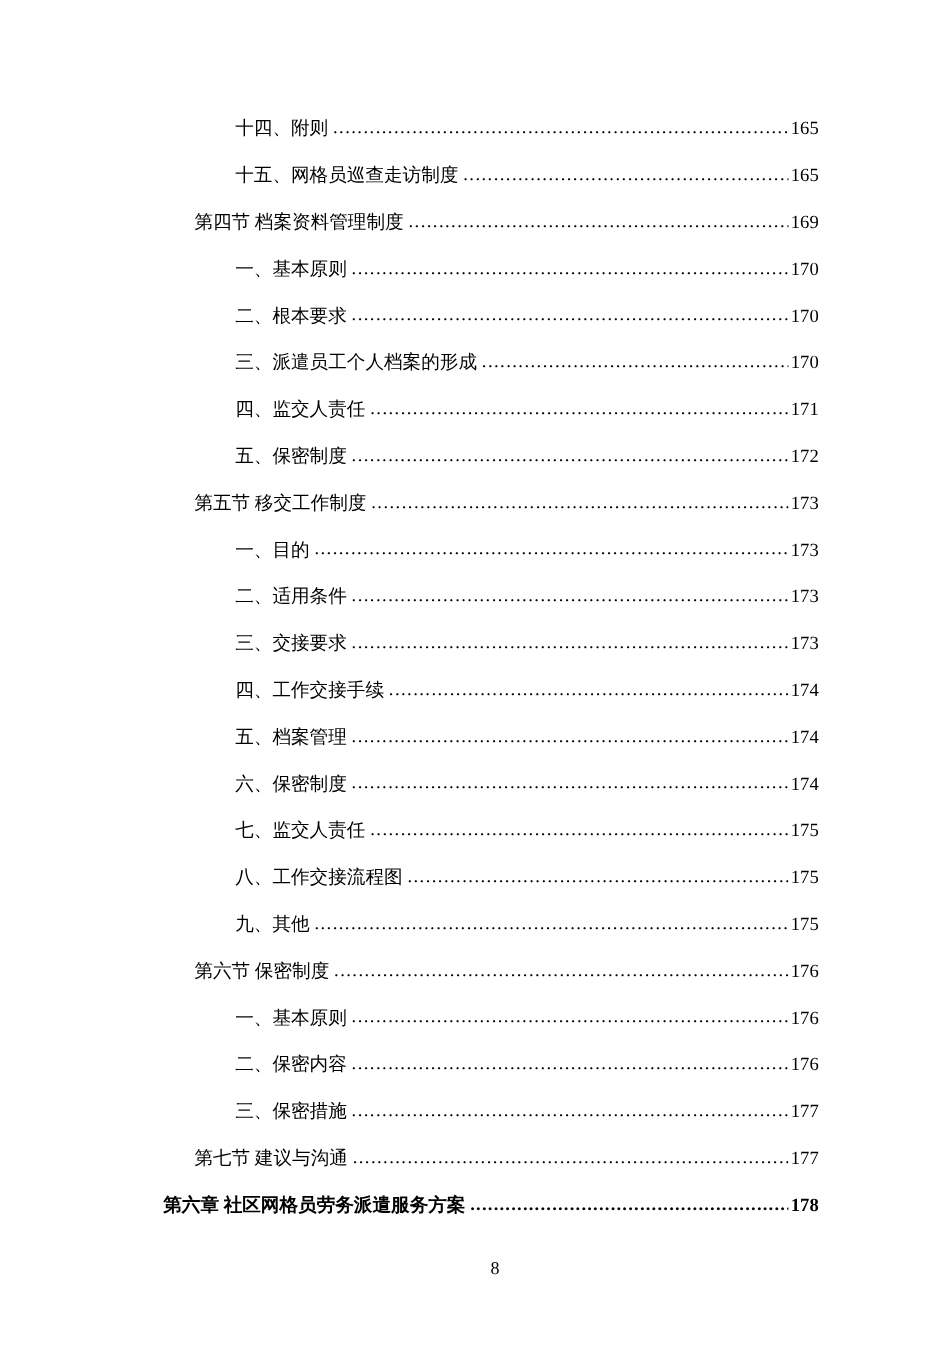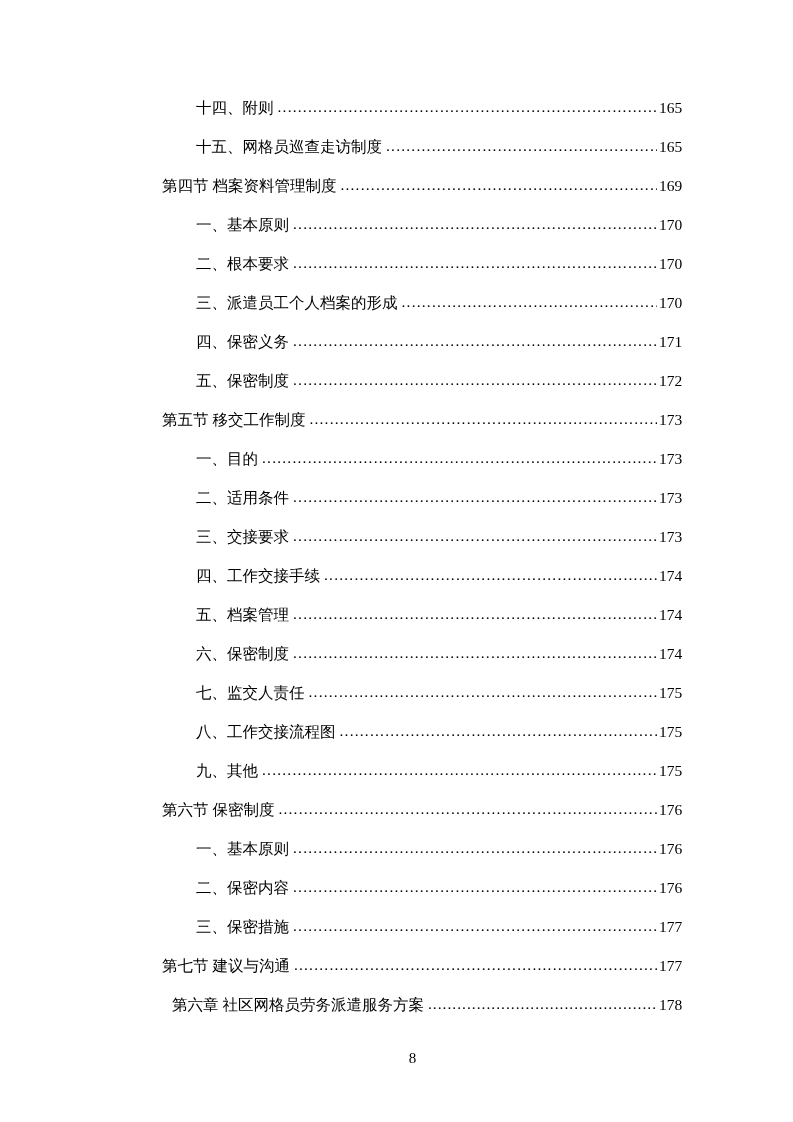--- a/index.html
+++ b/index.html
@@ -59,22 +59,21 @@
 
   
   .lvl-sub {
     padding-left: 60px;
   }
   .lvl-sec {
     padding-left: 26px;
   }
   .lvl-chap {
     padding-left: 0px;
-    font-weight: normal;
-    margin-left: 36px;
+    font-weight: bold;
   }
   .lvl-chap .dots {
     letter-spacing: 1.0px;
   }
   .footer {
     position: absolute;
     left: 0;
     right: 0;
     bottom: 55px;
     text-align: center;
@@ -111,21 +110,21 @@
         <span class="label">二、根本要求</span>
         <span class="dots">..........................................................................................</span>
         <span class="page-no">170</span>
       </div>
       <div class="toc-row lvl-sub">
         <span class="label">三、派遣员工个人档案的形成</span>
         <span class="dots">..........................................................................................</span>
         <span class="page-no">170</span>
       </div>
       <div class="toc-row lvl-sub">
-        <span class="label">四、保密义务</span>
+        <span class="label">四、监交人责任</span>
         <span class="dots">..........................................................................................</span>
         <span class="page-no">171</span>
       </div>
       <div class="toc-row lvl-sub">
         <span class="label">五、保密制度</span>
         <span class="dots">..........................................................................................</span>
         <span class="page-no">172</span>
       </div>
       <div class="toc-row lvl-sec">
         <span class="label">第五节  移交工作制度</span>

